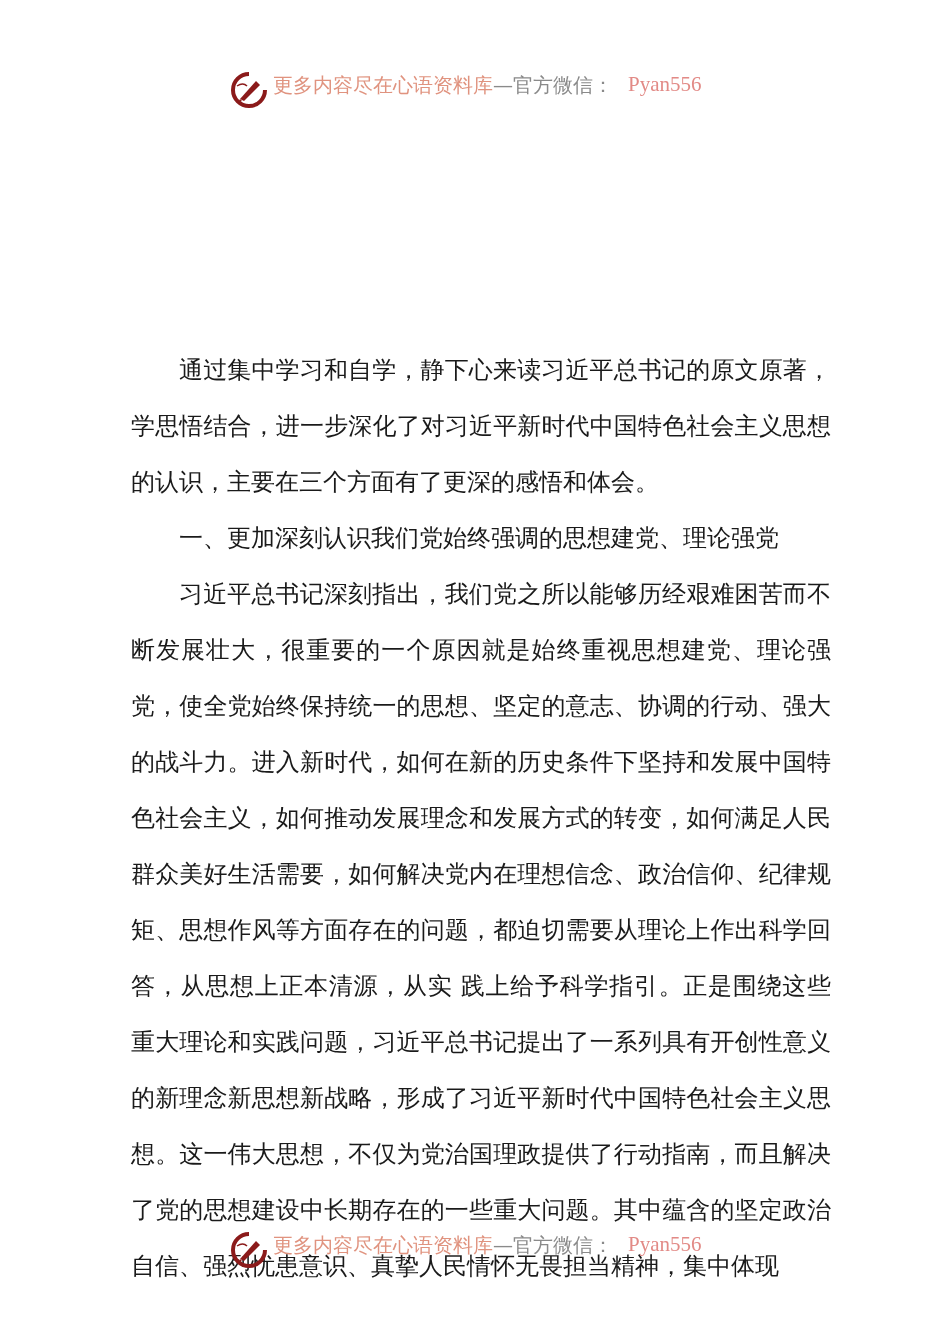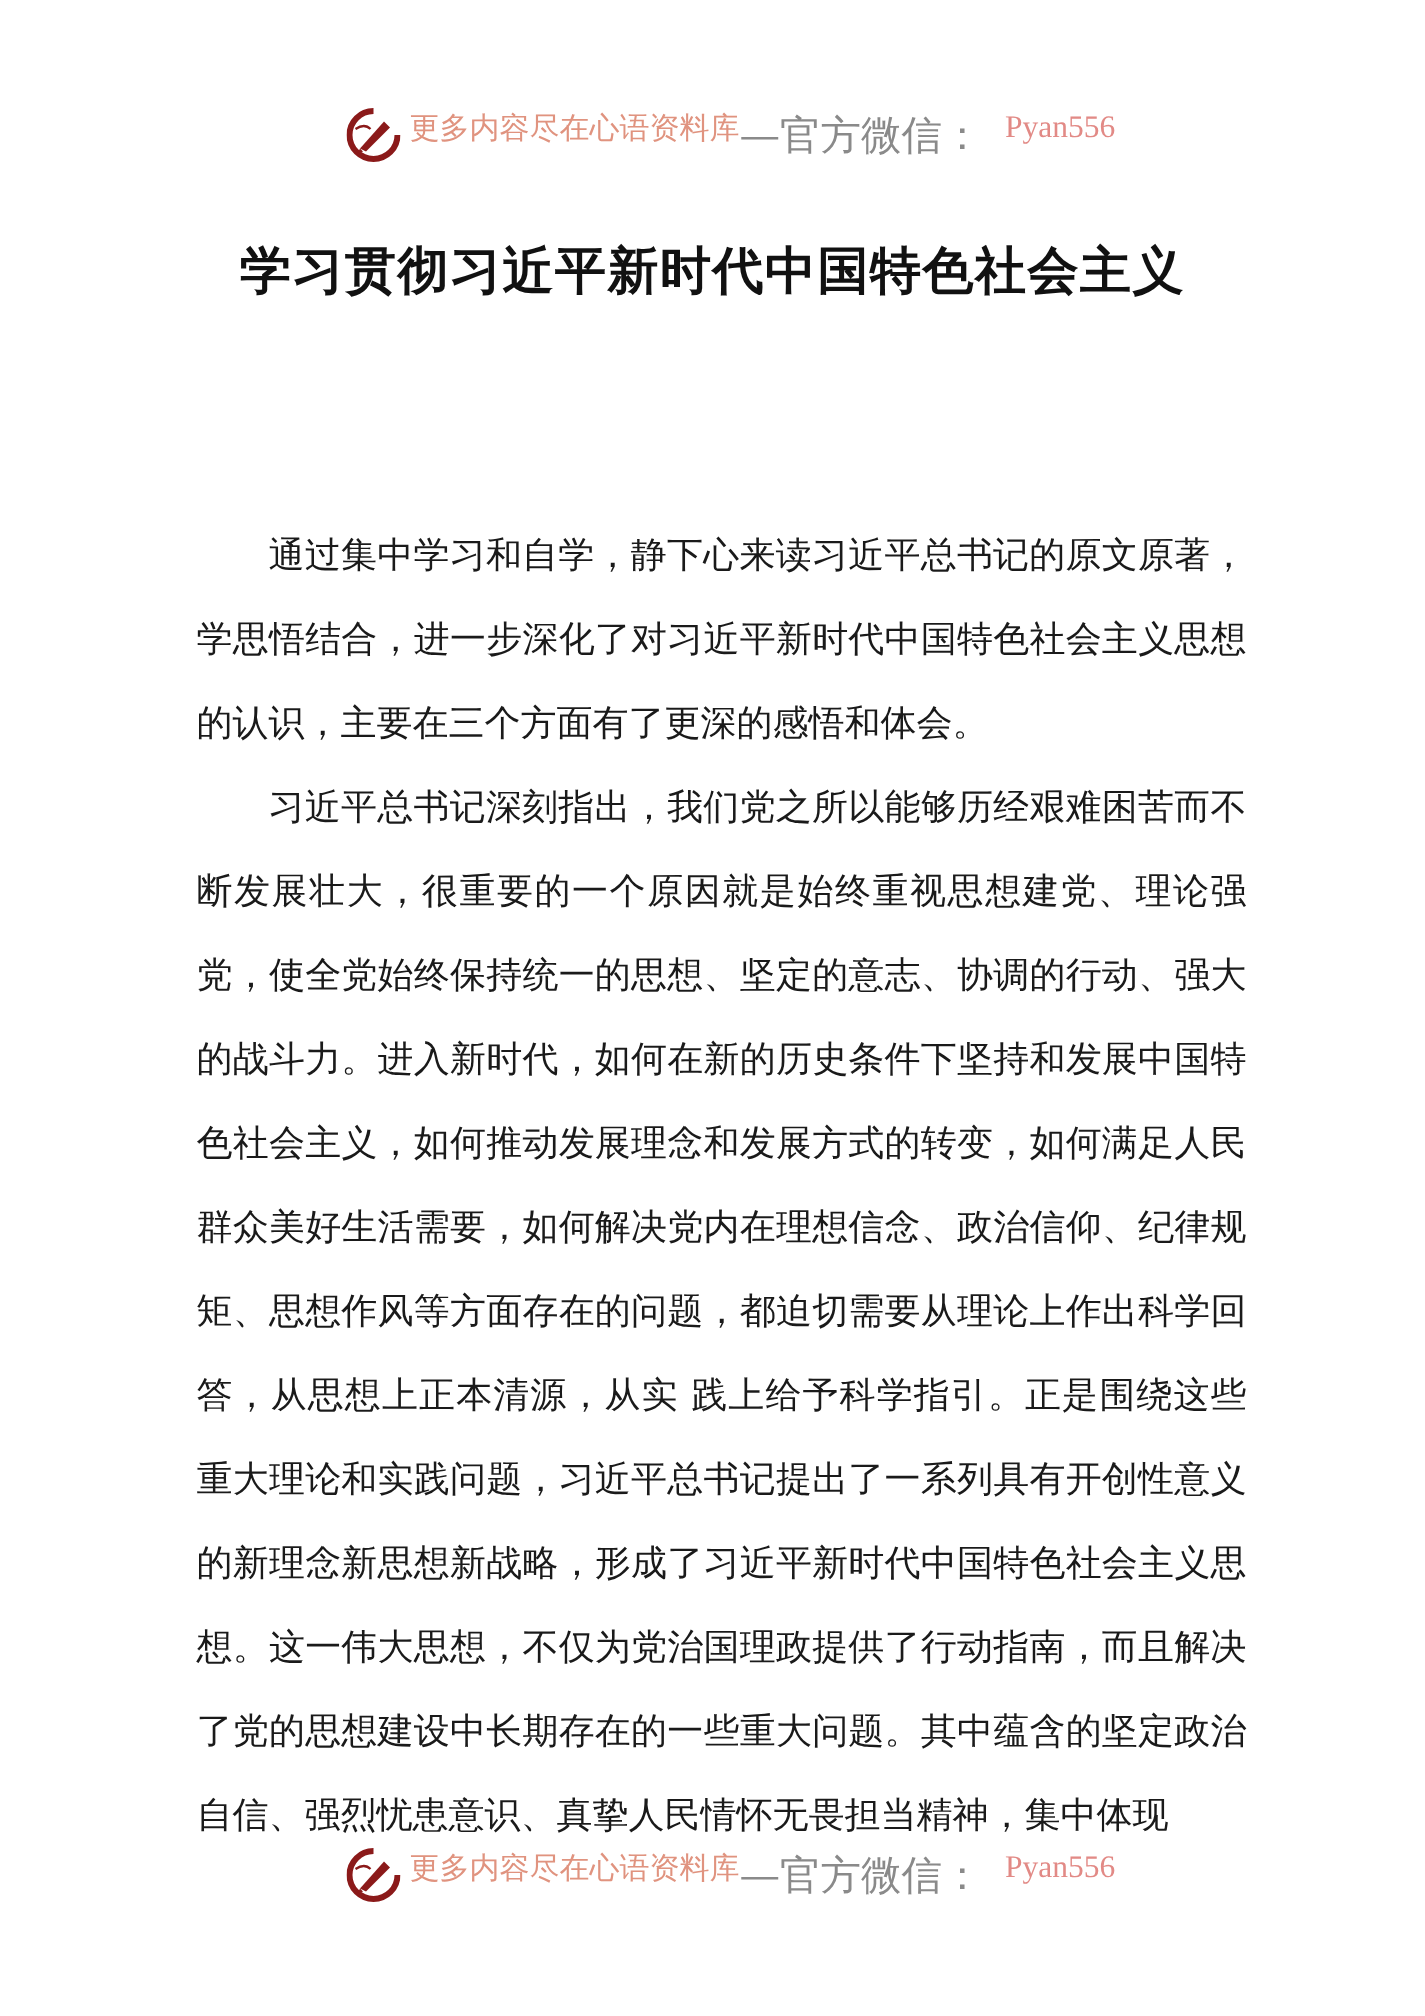--- a/index.html
+++ b/index.html
@@ -3,21 +3,21 @@
   <meta charset="utf-8">
   <style>
     html, body { margin: 0; padding: 0; background: #ffffff; }
     body { width: 950px; height: 1344px; position: relative; overflow: hidden;
            font-family: "DejaVu Serif", "Liberation Serif", serif; color: #111; }
     .banner { position: absolute; left: 231px; height: 44px; display: flex; align-items: flex-start; white-space: nowrap; }
     .banner.top { top: 72px; }
     .banner.bottom { top: 1232px; }
     .logo { width: 36px; height: 36px; margin-right: 6px; flex: 0 0 auto; }
     .b-site { color: #e0937f; font-size: 20px; font-family: "DejaVu Serif", serif; letter-spacing: 0px; }
-    .b-sep { color: #8a8a8a; font-size: 27px; font-family: "DejaVu Serif", serif; }
+    .b-sep { color: #8a8a8a; font-size: 20px; font-family: "DejaVu Serif", serif; }
     .b-id { color: #e28a86; font-size: 21px; font-family: Liberation Serif, serif; margin-left: 15px; }
     .title { position: absolute; left: 0; width: 950px; top: 158px; text-align: center;
              font-family: "DejaVu Serif", "Liberation Serif", serif; font-weight: bold;
              font-size: 34px; line-height: 46px; color: #111; letter-spacing: 1px; }
     .body { position: absolute; left: 131px; width: 700px; top: 342px;
             font-size: 24px; line-height: 56px; color: #1a1a1a; font-family: "DejaVu Sans", sans-serif; }
     .p { margin: 0; text-align: justify; text-align-last: left; }
     .indent { text-indent: 48px; }
     .heading { text-indent: 48px; margin: 0; }
   </style>
@@ -30,25 +30,25 @@
     <path d="M9 27 L25 9 L29 13 L13 29 Z" fill="#8b1a1a"></path>
     <path d="M9 27 L7 31 L11 29 Z" fill="#8b1a1a"></path>
     <path d="M6 14 Q12 10 16 14" fill="none" stroke="#8b1a1a" stroke-width="1.5"></path>
   </svg>
   <span class="b-site">更多内容尽在心语资料库</span>
   <span class="b-sep">—官方微信：</span>
   <span class="b-id">Pyan556</span>
 </div>
 
 <div class="title">
-  <div>学习贯彻习近平新时代中国特色社会主义</div>
 </div>
 
 <div class="body">
   <p class="p indent">通过集中学习和自学，静下心来读习近平总书记的原文原著，学思悟结合，进一步深化了对习近平新时代中国特色社会主义思想的认识，主要在三个方面有了更深的感悟和体会。</p>
+  <p class="heading">一、更加深刻认识我们党始终强调的思想建党、理论强党</p>
   <p class="p indent">习近平总书记深刻指出，我们党之所以能够历经艰难困苦而不断发展壮大，很重要的一个原因就是始终重视思想建党、理论强党，使全党始终保持统一的思想、坚定的意志、协调的行动、强大的战斗力。进入新时代，如何在新的历史条件下坚持和发展中国特色社会主义，如何推动发展理念和发展方式的转变，如何满足人民群众美好生活需要，如何解决党内在理想信念、政治信仰、纪律规矩、思想作风等方面存在的问题，都迫切需要从理论上作出科学回答，从思想上正本清源，从实 践上给予科学指引。正是围绕这些重大理论和实践问题，习近平总书记提出了一系列具有开创性意义的新理念新思想新战略，形成了习近平新时代中国特色社会主义思想。这一伟大思想，不仅为党治国理政提供了行动指南，而且解决了党的思想建设中长期存在的一些重大问题。其中蕴含的坚定政治自信、强烈忧患意识、真挚人民情怀无畏担当精神，集中体现</p>
 </div>
 
 <div class="banner bottom">
   <svg class="logo" viewBox="0 0 36 36">
     <path d="M18 2 A16 16 0 1 0 34 18" fill="none" stroke="#8b1a1a" stroke-width="4"></path>
     <path d="M9 27 L25 9 L29 13 L13 29 Z" fill="#8b1a1a"></path>
     <path d="M9 27 L7 31 L11 29 Z" fill="#8b1a1a"></path>
     <path d="M6 14 Q12 10 16 14" fill="none" stroke="#8b1a1a" stroke-width="1.5"></path>
   </svg>

